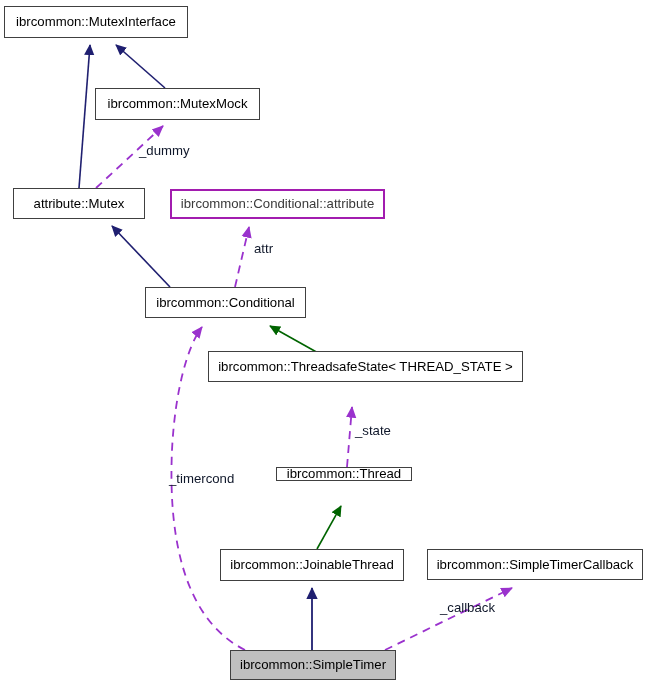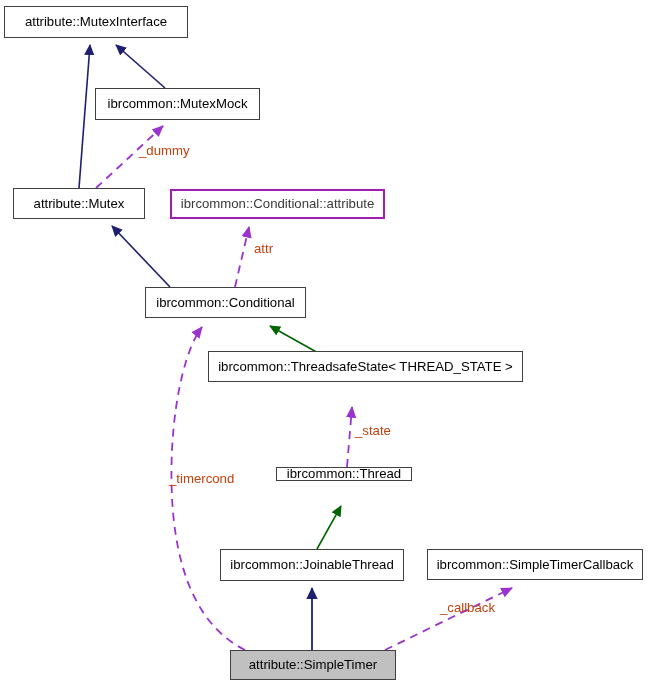--- a/index.html
+++ b/index.html
@@ -47,21 +47,21 @@
     border: 1px solid #404040;
   }
   .node-label {
     display: block;
     padding: 0 7px;
   }
   .edge-label {
     position: absolute;
     font-size: 13.2px;
     line-height: 1;
-    color: #c2410c;
+    color: #0f172a;
     white-space: nowrap;
     background: transparent;
   }
 </style>
 </head>
 <body>
 
 <div id="diagram-root">
 
   <svg id="edge-layer" viewBox="0 0 648 685" width="648" height="685" xmlns="http://www.w3.org/2000/svg">
@@ -94,21 +94,21 @@
     <path d="M 317 549 L 341 506" fill="none" stroke="#006400" stroke-width="1.6" marker-end="url(#arrow-green)"></path>
 
     <path d="M 312 650 L 312 588" fill="none" stroke="#1f1f70" stroke-width="1.8" marker-end="url(#arrow-navy)"></path>
 
     <path d="M 245 650 C 185 620, 168 540, 172 450 C 175 390, 188 345, 202 327" fill="none" stroke="#9a32cd" stroke-width="1.8" stroke-dasharray="8,6" marker-end="url(#arrow-purple)"></path>
 
     <path d="M 385 650 L 512 588" fill="none" stroke="#9a32cd" stroke-width="1.8" stroke-dasharray="8,6" marker-end="url(#arrow-purple)"></path>
   </svg>
 
   <div class="node" style="left:4px; top:6px; width:184px; height:32px;">
-    <span class="node-label">attribute::MutexInterface</span>
+    <span class="node-label">ibrcommon::MutexInterface</span>
   </div>
 
   <div class="node" style="left:95px; top:88px; width:165px; height:32px;">
     <span class="node-label">ibrcommon::MutexMock</span>
   </div>
 
   <div class="node" style="left:13px; top:188px; width:132px; height:31px;">
     <span class="node-label">attribute::Mutex</span>
   </div>
 
@@ -130,21 +130,21 @@
 
   <div class="node" style="left:220px; top:549px; width:184px; height:32px;">
     <span class="node-label">ibrcommon::JoinableThread</span>
   </div>
 
   <div class="node" style="left:427px; top:549px; width:216px; height:31px;">
     <span class="node-label">ibrcommon::SimpleTimerCallback</span>
   </div>
 
   <div class="node current" style="left:230px; top:650px; width:166px; height:30px;">
-    <span class="node-label">attribute::SimpleTimer</span>
+    <span class="node-label">ibrcommon::SimpleTimer</span>
   </div>
 
   <div class="edge-label" style="left:139px; top:144px;">_dummy</div>
 
   <div class="edge-label" style="left:254px; top:242px;">attr</div>
 
   <div class="edge-label" style="left:355px; top:424px;">_state</div>
 
   <div class="edge-label" style="left:169px; top:472px;text-align:right;">_timercond</div>
 

